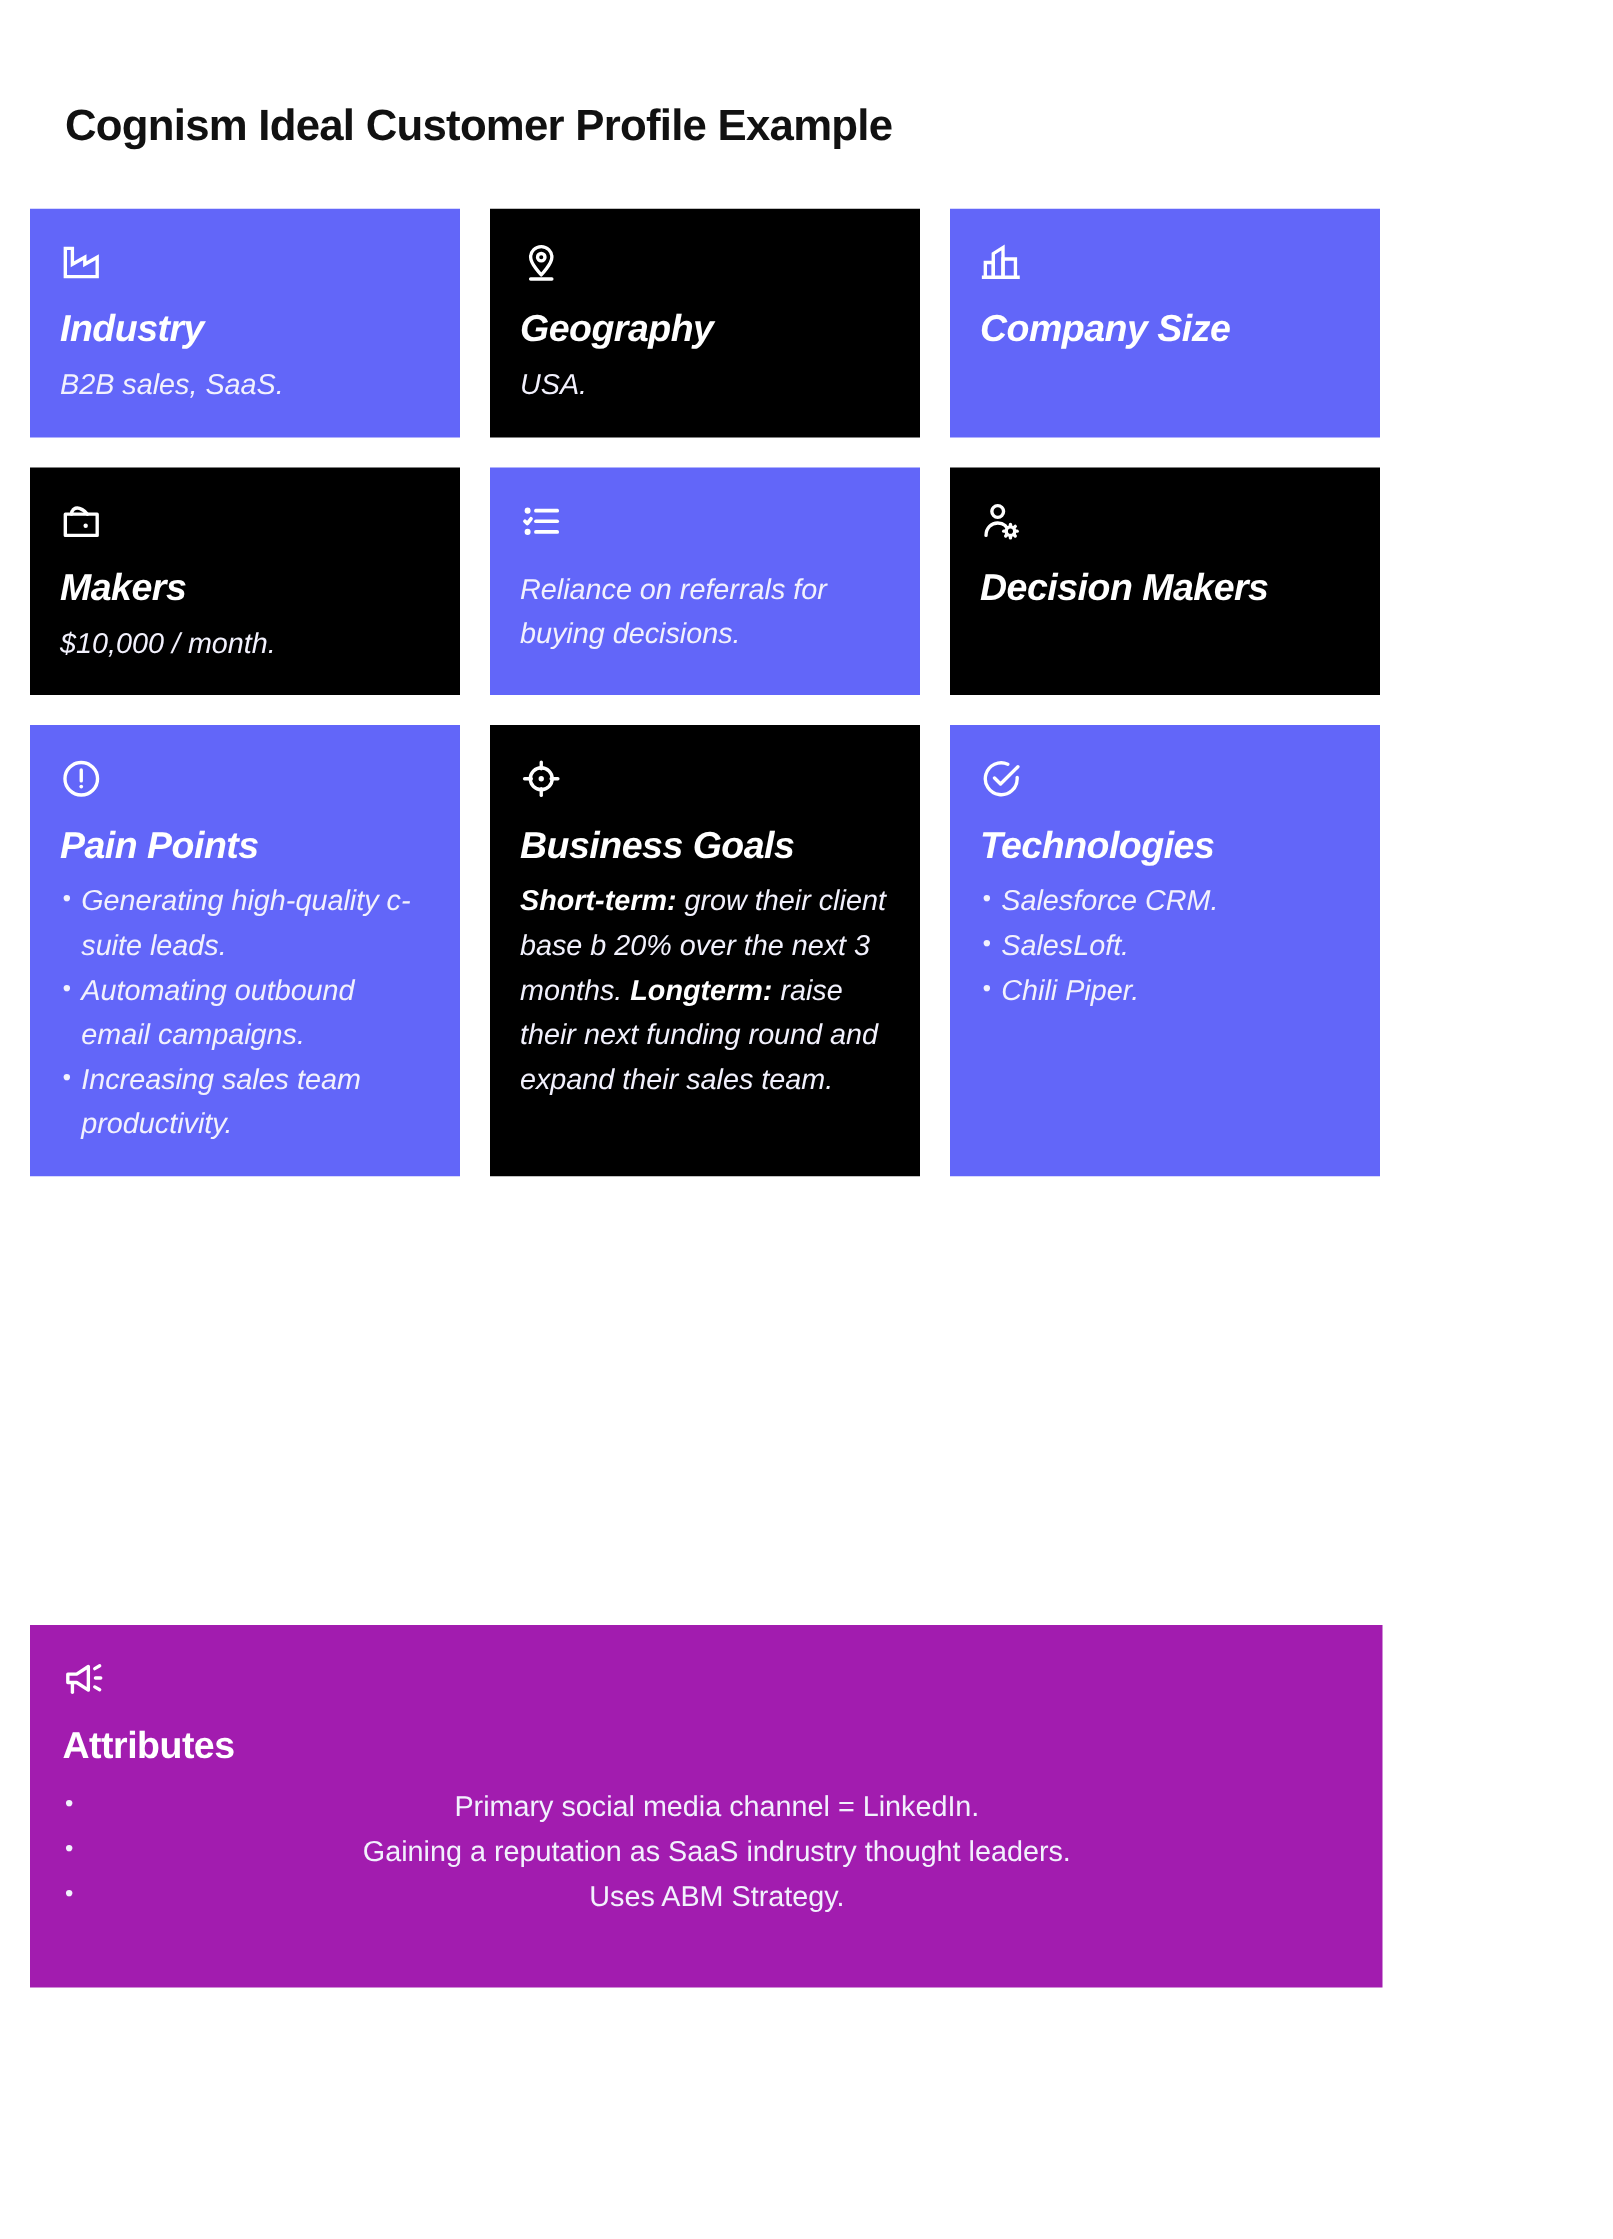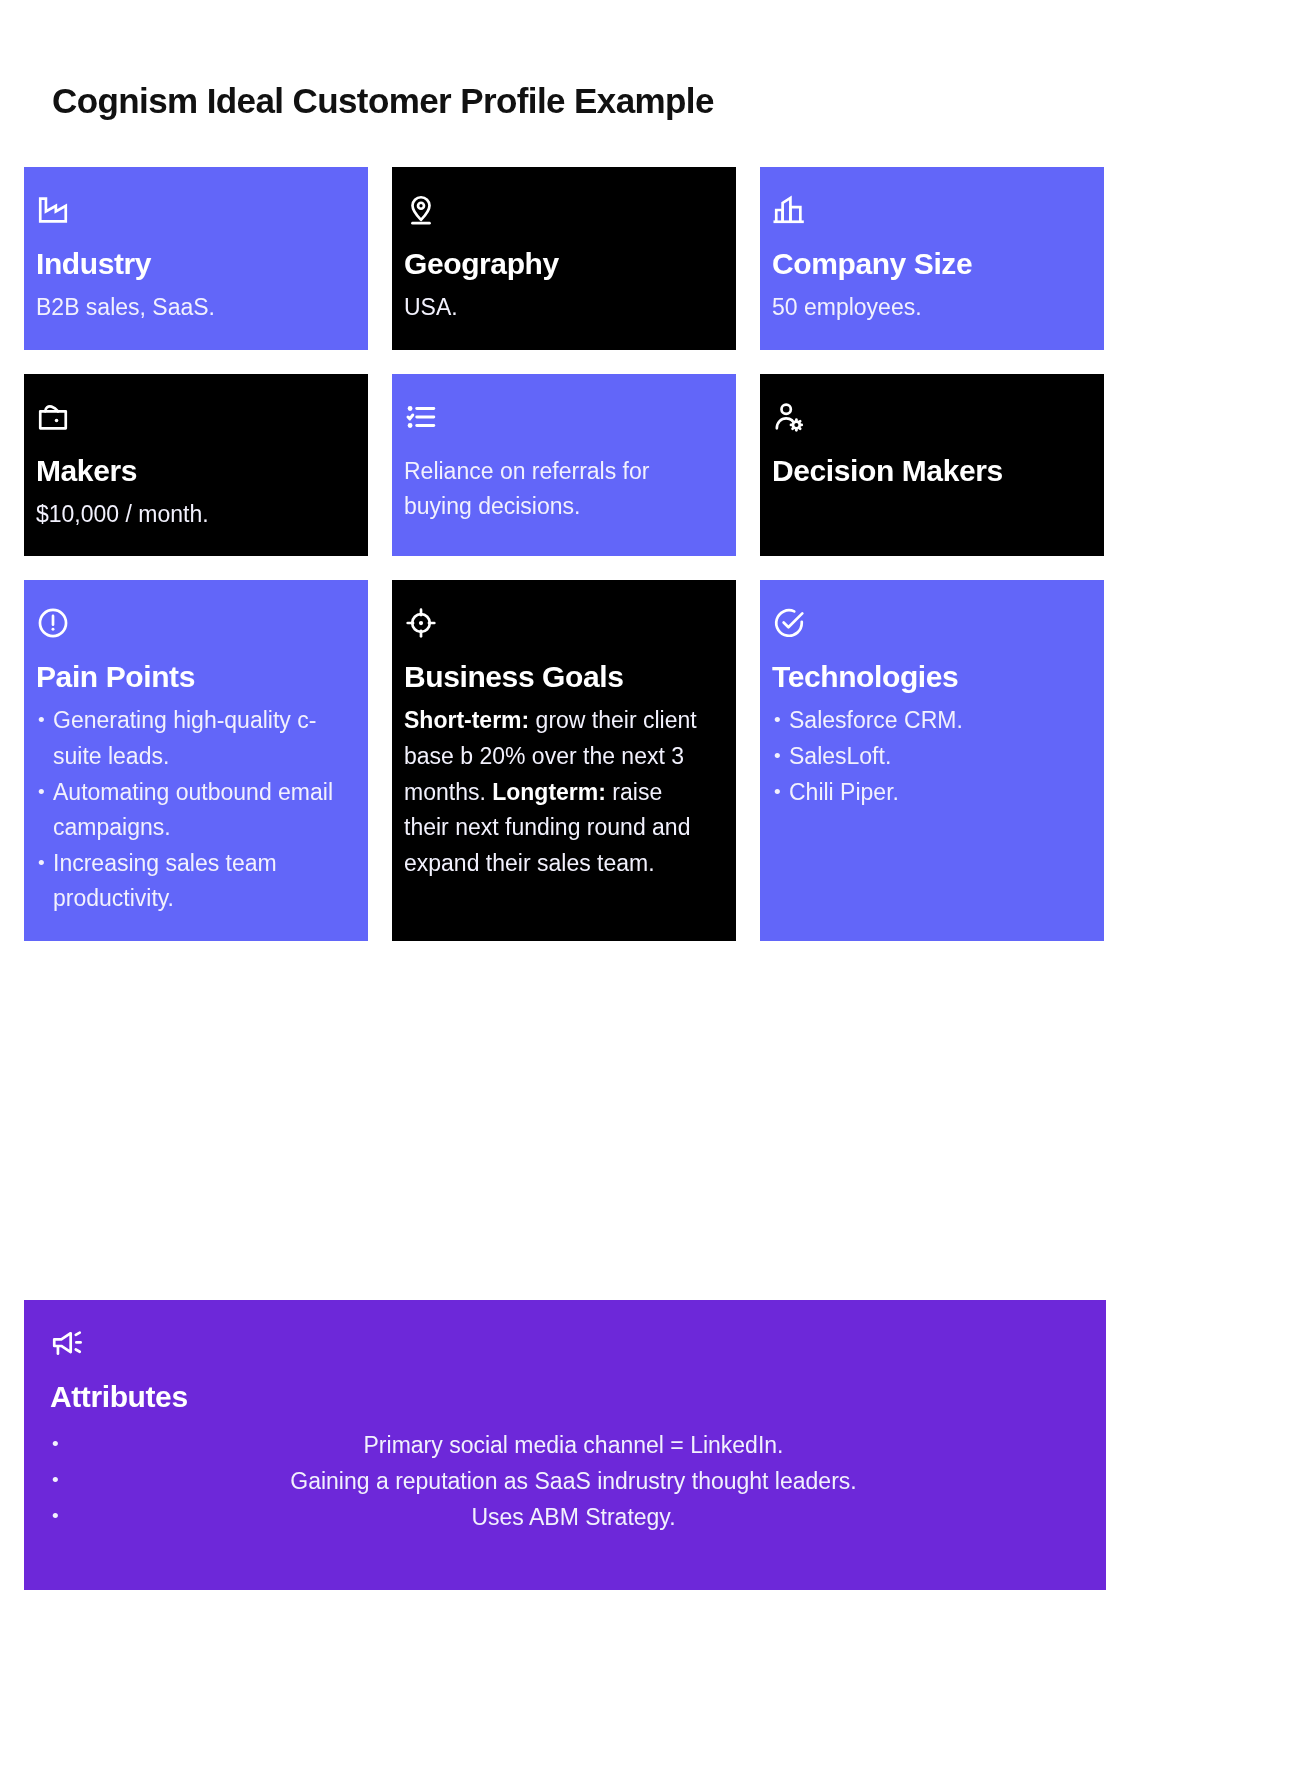--- a/index.html
+++ b/index.html
@@ -41,24 +41,25 @@
     top: 167px;
     width: 1082px;
     display: grid;
     grid-template-columns: 344px 344px 344px;
     grid-auto-rows: auto;
     column-gap: 24px;
     row-gap: 24px;
   }
   .card {
     box-sizing: border-box;
-    padding: 26px 24px 24px 12px;
+    padding: 26px 24px 24px 24px;
     color: #ffffff;
     position: relative;
     overflow: hidden;
+    font-style: italic;
   }
   .card.light { background: #6266f9; }
   .card.dark  { background: #000000; }
 
   .card-icon {
     display: block;
     height: 34px;
     margin-bottom: 20px;
     line-height: 0;
   }
@@ -106,21 +107,21 @@
     line-height: 1.75;
   }
   .wide-card {
     position: absolute;
     left: 24px;
     top: 1300px;
     width: 1082px;
     height: 290px;
     box-sizing: border-box;
     padding: 26px 26px 24px 26px;
-    background: #6d28d9;
+    background: #a21caf;
     color: #ffffff;
     overflow: hidden;
   }
   .wide-card .card-title { margin-bottom: 14px; }
   .wide-card ul.bullets li { font-size: 23px; line-height: 1.57; text-align: center; }
 </style>
 </head>
 <body>
 
 <div class="page">
@@ -154,21 +155,20 @@
     <div class="card light row1">
       <span class="card-icon">
         <svg viewBox="0 0 24 24" fill="none" stroke="#ffffff" stroke-width="1.9" stroke-linecap="square" stroke-linejoin="miter">
           <path d="M3 20 L3 12 L7.5 12 L7.5 20"></path>
           <path d="M7.5 20 L7.5 7 L13 3.5 L13 20"></path>
           <path d="M13 20 L13 10 L20 10 L20 20"></path>
           <line x1="2" y1="20.3" x2="21.5" y2="20.3"></line>
         </svg>
       </span>
       <h2 class="card-title">Company Size</h2>
-      <p class="card-body">50 employees.</p>
     </div>
 
     <div class="card dark row2">
       <span class="card-icon">
         <svg viewBox="0 0 24 24" fill="none" stroke="#ffffff" stroke-width="1.9" stroke-linecap="round" stroke-linejoin="round">
           <rect x="3" y="8" width="18" height="12"></rect>
           <path d="M6.5 8 C6.5 5.5 8.5 4 11 4.7 C13 5.3 14.5 6.7 15.5 8"></path>
           <circle cx="14.5" cy="14.5" r="1.25" fill="#ffffff" stroke="none"></circle>
         </svg>
       </span>

